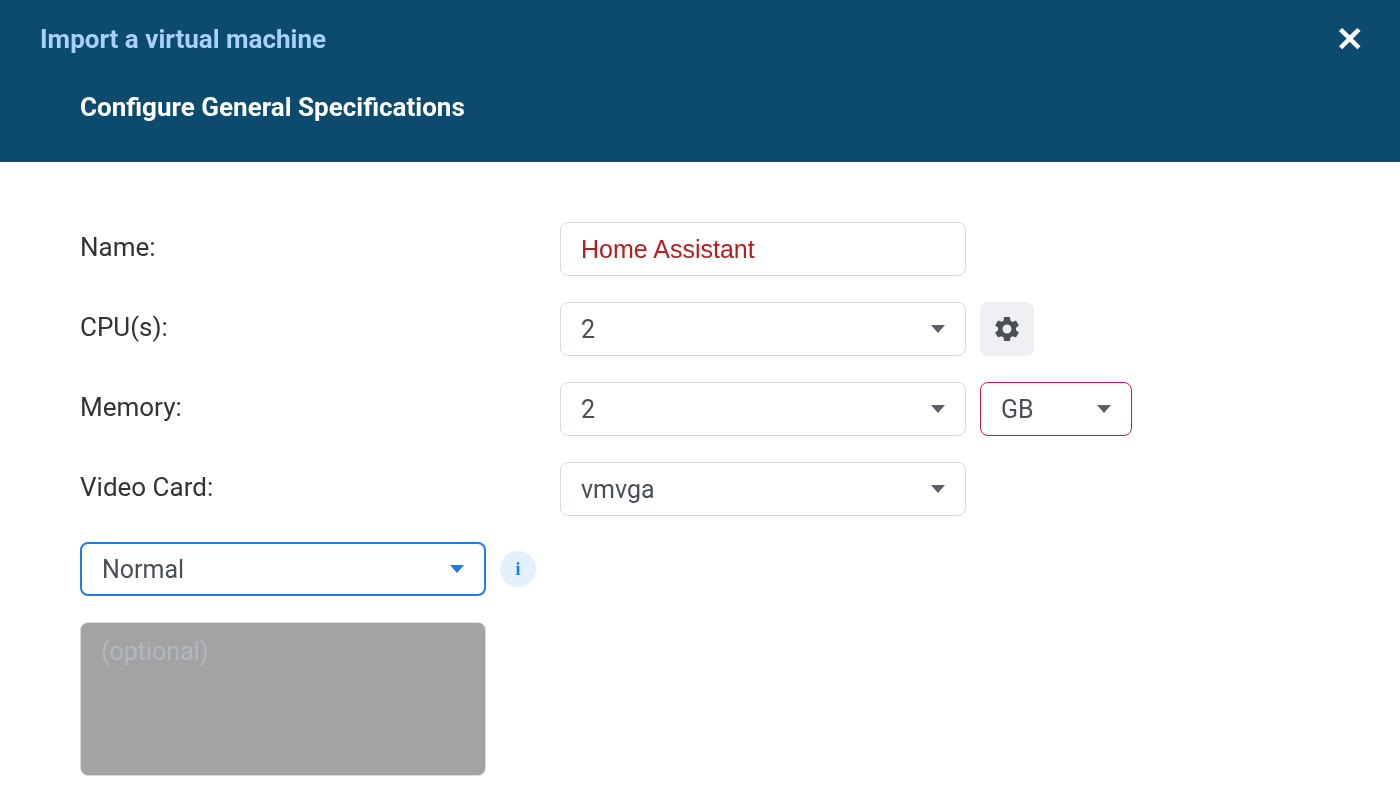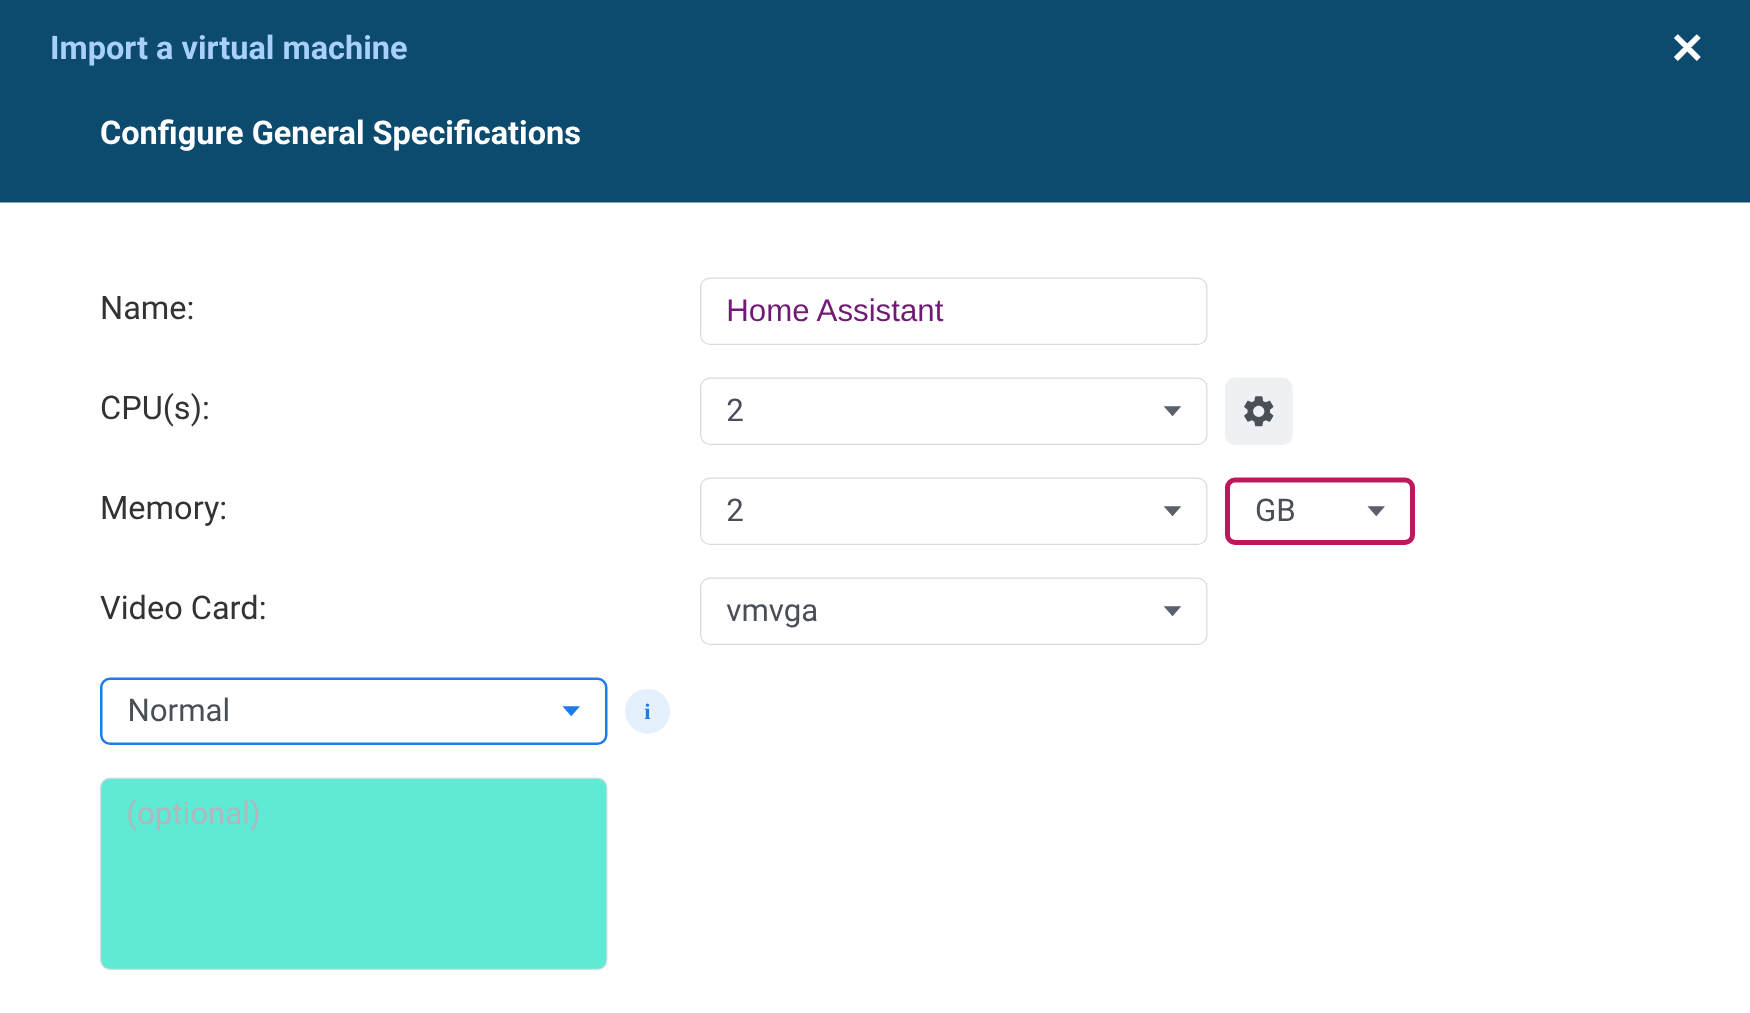--- a/index.html
+++ b/index.html
@@ -61,21 +61,21 @@
       align-items: center;
       gap: 14px;
     }
     .text-input {
       width: 406px;
       height: 54px;
       border: 1px solid #d7dbe1;
       border-radius: 8px;
       padding: 0 20px;
       font-size: 25px;
-      color: #701a75;
+      color: #b91c1c;
       outline: none;
       background: #fff;
     }
     .select-box {
       position: relative;
       width: 406px;
       height: 54px;
       border: 1px solid #d7dbe1;
       border-radius: 8px;
       background: #fff;
@@ -100,21 +100,21 @@
       border-right: 7px solid transparent;
       border-top: 8px solid #5a5f69;
     }
     .select-box.focused .select-caret {
       border-top-color: #1e7ce8;
     }
     .select-small {
       position: relative;
       width: 152px;
       height: 54px;
-      border: 4px solid #be185d;
+      border: 1px solid #be185d;
       border-radius: 8px;
       background: #fff;
       display: flex;
       align-items: center;
       padding: 0 20px;
       cursor: pointer;
     }
     .gear-btn {
       width: 54px;
       height: 54px;
@@ -146,21 +146,21 @@
     }
     .textarea-input {
       width: 406px;
       height: 154px;
       border: 1px solid #d7dbe1;
       border-radius: 8px;
       padding: 14px 20px;
       font-size: 25px;
       color: #4a4f57;
       outline: none;
-      background: #5eead4;
+      background: #a3a3a3;
       resize: none;
       font-family: inherit;
     }
     .textarea-input::placeholder {
       color: #b1b6bf;
     }
   </style>
 </head>
 <body>
 

